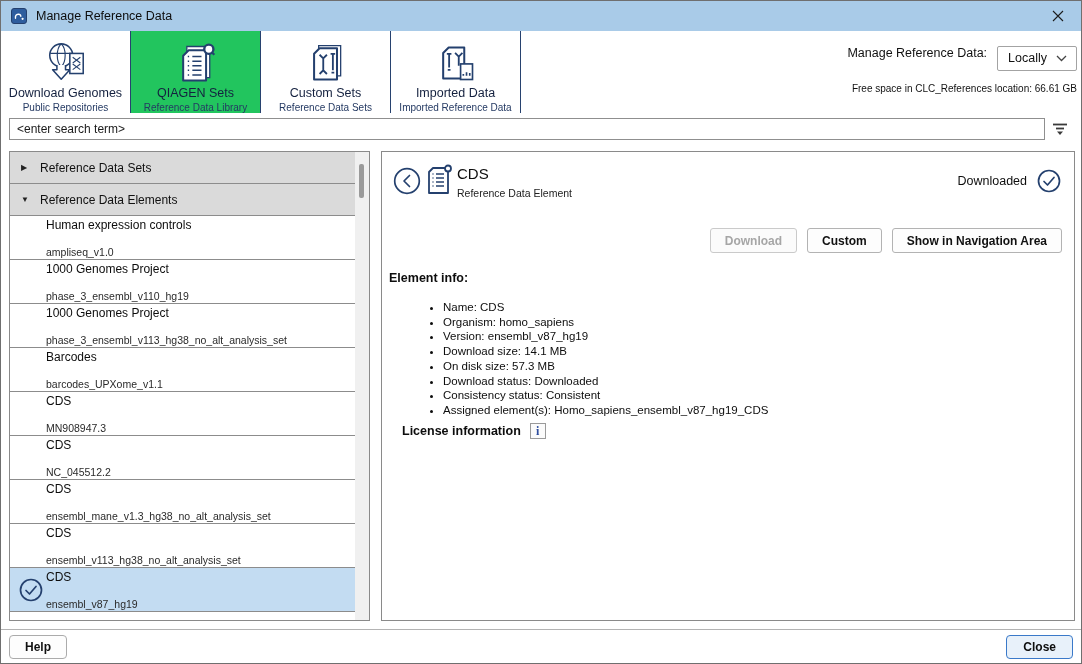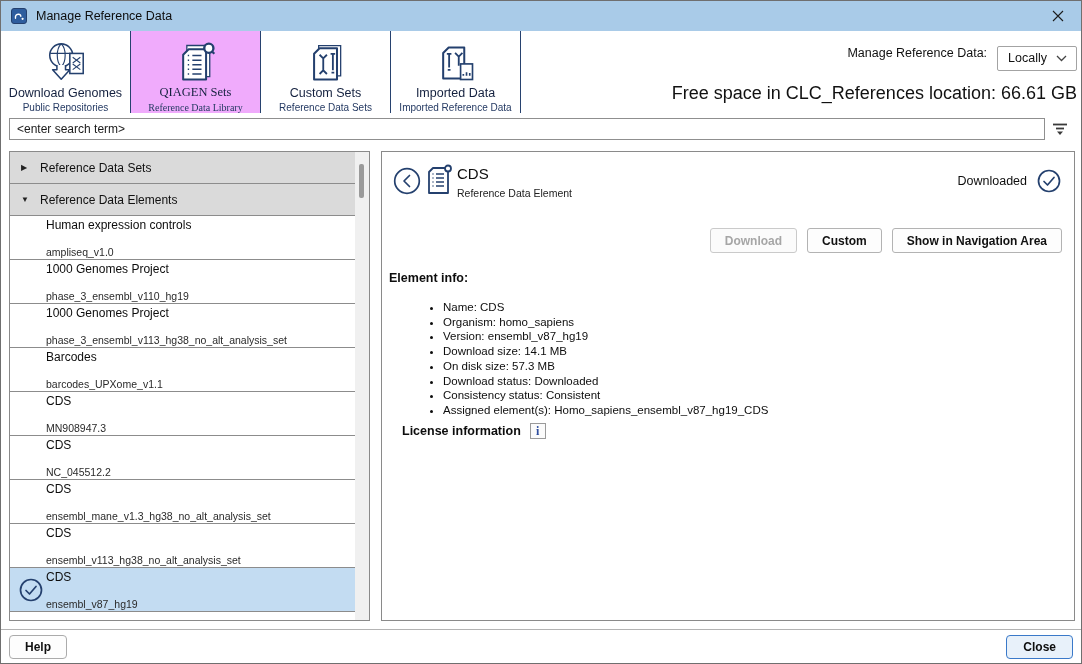--- a/index.html
+++ b/index.html
@@ -21,34 +21,34 @@
     align-items:center; justify-content:center; cursor:default;
   }
   
   .tabstrip{ position:absolute; top:30px; left:0; width:100%; height:82px; background:#fff; }
   .tabs{ display:flex; height:82px; }
   .tab{
     width:130px; height:82px; display:flex; flex-direction:column;
     align-items:center; justify-content:flex-end; padding-top:6px;
     border-right:1px solid #27426f; background:#fff;
   }
-  .tab.selected{ background:#f0abfc;font-family:Liberation Serif, serif; }
+  .tab.selected{ background:#22c55e; }
   .tab-icon{ height:44px; display:flex; align-items:center; }
   .tab-label{ font-size:12.5px; color:#14213f; margin-top:1px; white-space:nowrap; }
   .tab-sublabel{ font-size:10px; color:#253a63; margin-top:2px; white-space:nowrap; }
   .manage-row{
     position:absolute; top:15px; right:4px; display:flex; align-items:flex-start;
   }
   .manage-label{ font-size:12.5px; color:#111; margin-right:10px; }
   .location-select{
     display:inline-flex; align-items:center; gap:9px; background:#fff;
     border:1px solid #a3a3a3; border-radius:2px; padding:4px 9px 5px 10px;
     font-size:12.5px; color:#111; min-width:58px;
   }
-  .free-space{ position:absolute; top:52px; right:4px; font-size:18px; color:#111; }
+  .free-space{ position:absolute; top:52px; right:4px; font-size:10px; color:#111; }
   
   .search-row{ position:absolute; top:117px; left:8px; right:8px; height:24px; }
   .search-input{
     position:absolute; left:0; top:0; width:1036px; height:22px;
     border:1px solid #8f8f8f; font-family:inherit; font-size:12px;
     padding:0 7px; color:#1a1a1a; outline:none; background:#fff;
   }
   .search-input::placeholder{ color:#1a1a1a; opacity:1; }
   .filter-button{ position:absolute; right:2px; top:2px; width:22px; height:18px;
     display:flex; align-items:center; justify-content:center; }

